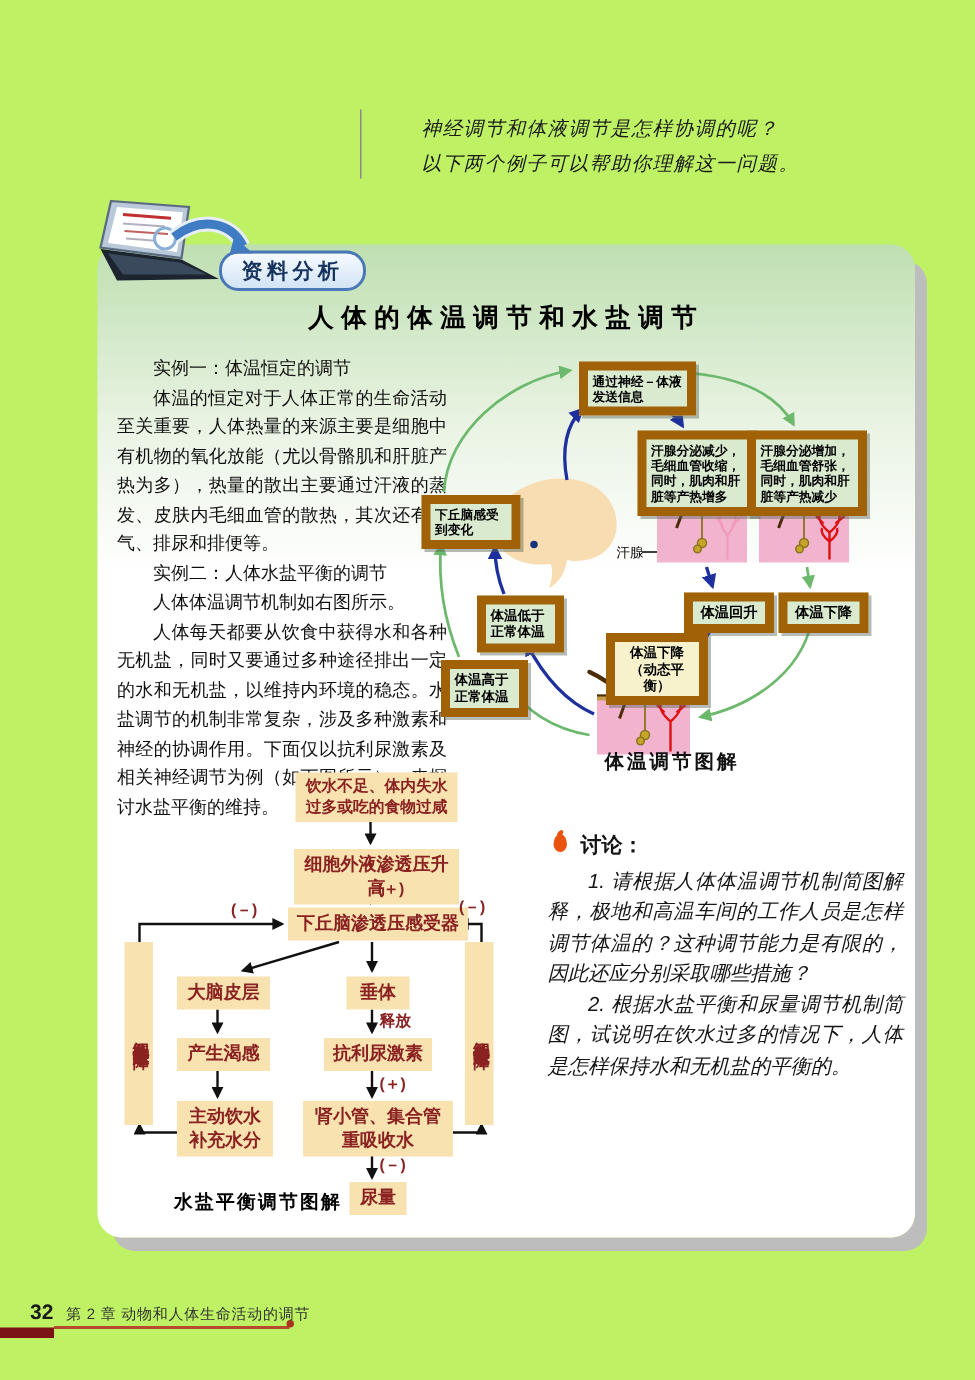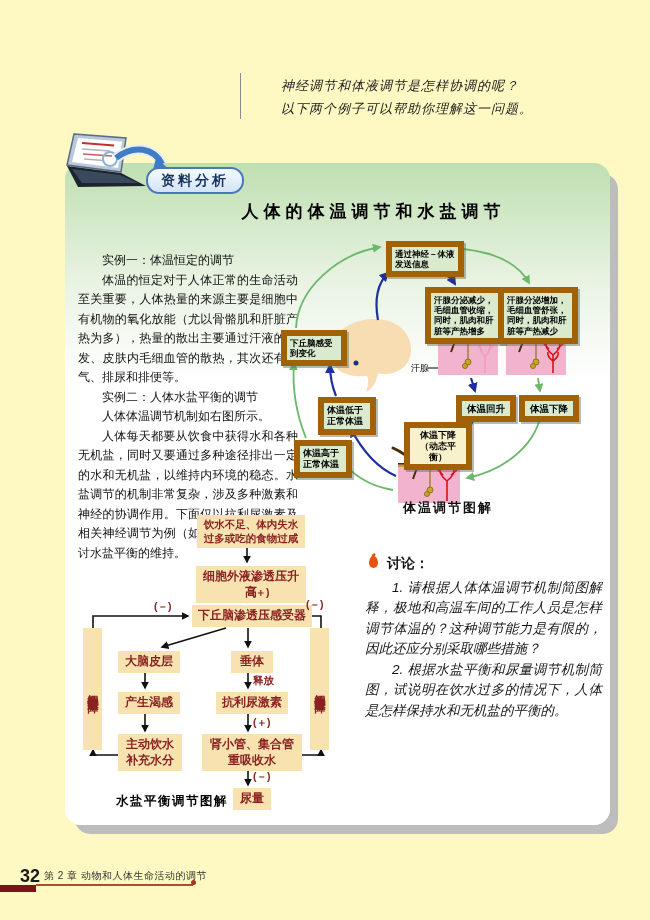--- a/index.html
+++ b/index.html
@@ -1,37 +1,37 @@
 <!DOCTYPE html>
 <html><head>
 <meta charset="utf-8">
 <style>
   html,body{margin:0;padding:0;background:#fff;}
-  .page{position:relative;width:650px;height:920px;background:#fef9c3;overflow:hidden;
+  .page{position:relative;width:650px;height:920px;background:#bef264;overflow:hidden;
         font-family:"Liberation Sans",sans-serif;color:#111;}
   
   .intro-rule{position:absolute;left:240px;top:73px;width:1px;height:46px;background:#8a8a8a;}
   .intro{position:absolute;left:281px;top:74px;width:300px;font-size:13px;line-height:23px;
          font-style:italic;letter-spacing:1px;color:#1a1a1a;}
   .intro p{margin:0;}
   
   .panel{position:absolute;left:65px;top:163px;width:545px;height:662px;border-radius:16px;
          background:linear-gradient(180deg,#bfdfb2 0%,#cfe7c4 7%,#e9f3e3 18%,#ffffff 33%);
          box-shadow:9px 10px 0 -1px #bdbdbd;}
   .panel-title{position:absolute;left:65px;top:200px;width:545px;text-align:center;
-         font-size:17px;font-weight:bold;letter-spacing:5px;color:#000;margin-left:36px;}
+         font-size:17px;font-weight:bold;letter-spacing:5px;color:#000;}
   
   .laptop{position:absolute;left:62px;top:130px;width:108px;height:66px;z-index:5;}
   .res-tab{position:absolute;left:146px;top:167px;width:94px;height:23px;z-index:5;
          border:2px solid #4878b8;border-radius:13px;background:linear-gradient(#f6faff,#d3e4f5);
          font-size:14px;font-weight:bold;letter-spacing:3px;color:#17345f;
          display:flex;align-items:center;justify-content:center;}
   
   .article{position:absolute;left:78px;top:236px;width:220px;font-size:12px;line-height:19.5px;
-         text-align:justify;color:#101010;margin-top:15px;}
+         text-align:justify;color:#101010;}
   .article p{margin:0;text-indent:2em;}
   
   .tdiag{position:absolute;left:278px;top:238px;width:335px;height:292px;}
   .tdiag svg{position:absolute;left:0;top:0;}
   .gbox{position:absolute;background:#d9eacf;border:6px solid #a16207;
         box-shadow:2px 2px 0 rgba(90,105,90,.45);font-size:8.5px;font-weight:bold;
         line-height:1.2;padding:2px 3px;color:#000;}
   .gbox.small{font-size:9.5px;white-space:nowrap;padding:2px 5px;}
   .ybox{background:#f7f2cc;text-align:center;}
   .sweat-label{position:absolute;left:133px;top:124px;font-size:9px;color:#000;}
@@ -54,21 +54,21 @@
   .disc-header{font-style:normal;font-weight:bold;font-size:14px;margin:0 0 4px 22px;}
   .discussion p.item{margin:0;text-indent:2em;text-align:justify;}
   .flame{position:absolute;left:4px;top:3px;width:9px;height:12px;background:#e8540e;
         border-radius:50% 50% 50% 50%/58% 58% 42% 42%;}
   .flame:before{content:"";position:absolute;left:3px;top:-3px;width:3px;height:5px;
         background:#e8540e;border-radius:50% 50% 0 50%;transform:rotate(40deg);}
   
   .footer-bar{position:absolute;left:0;top:885px;width:36px;height:7px;background:#7a1416;}
   .footer-line{position:absolute;left:36px;top:884px;width:157px;height:2px;background:#b44b2e;}
   .footer-dot{position:absolute;left:191px;top:880px;width:5px;height:5px;border-radius:50%;background:#a83420;}
-  .page-num{position:absolute;left:20px;top:866px;font-size:18px;font-weight:bold;color:#1a1a1a;}
+  .page-num{position:absolute;left:20px;top:866px;font-size:14px;font-weight:bold;color:#1a1a1a;}
   .chapter{position:absolute;left:44px;top:869px;font-size:10px;letter-spacing:.5px;color:#333;}
 </style>
 </head>
 <body>
 
 <div class="page">
 
   <div class="intro-rule"></div>
   <div class="intro">
     <p>神经调节和体液调节是怎样协调的呢？</p>

